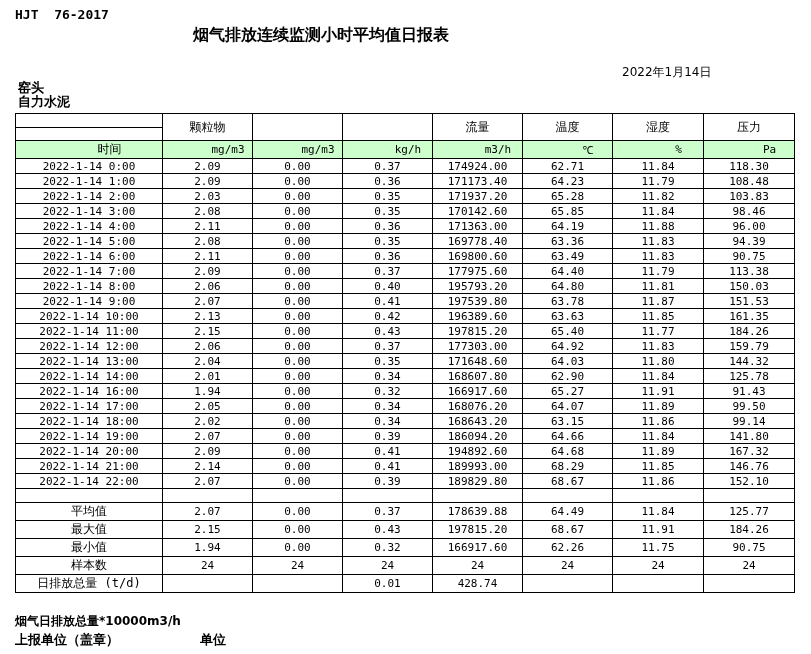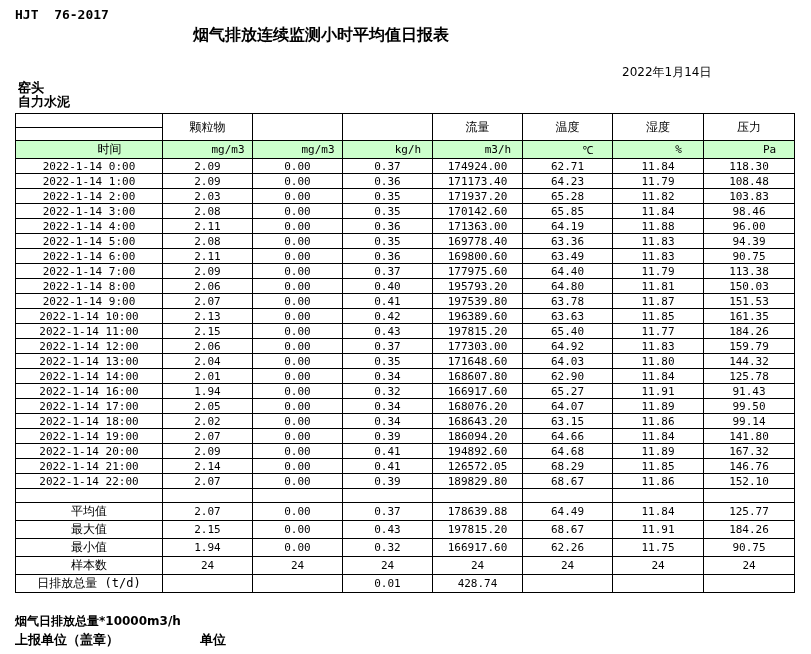--- a/index.html
+++ b/index.html
@@ -290,21 +290,21 @@
         <td>194892.60</td>
         <td>64.68</td>
         <td>11.89</td>
         <td>167.32</td>
       </tr>
       <tr>
         <td>2022-1-14 21:00</td>
         <td>2.14</td>
         <td>0.00</td>
         <td>0.41</td>
-        <td>126572.05</td>
+        <td>189993.00</td>
         <td>68.29</td>
         <td>11.85</td>
         <td>146.76</td>
       </tr>
       <tr>
         <td>2022-1-14 22:00</td>
         <td>2.07</td>
         <td>0.00</td>
         <td>0.39</td>
         <td>189829.80</td>

